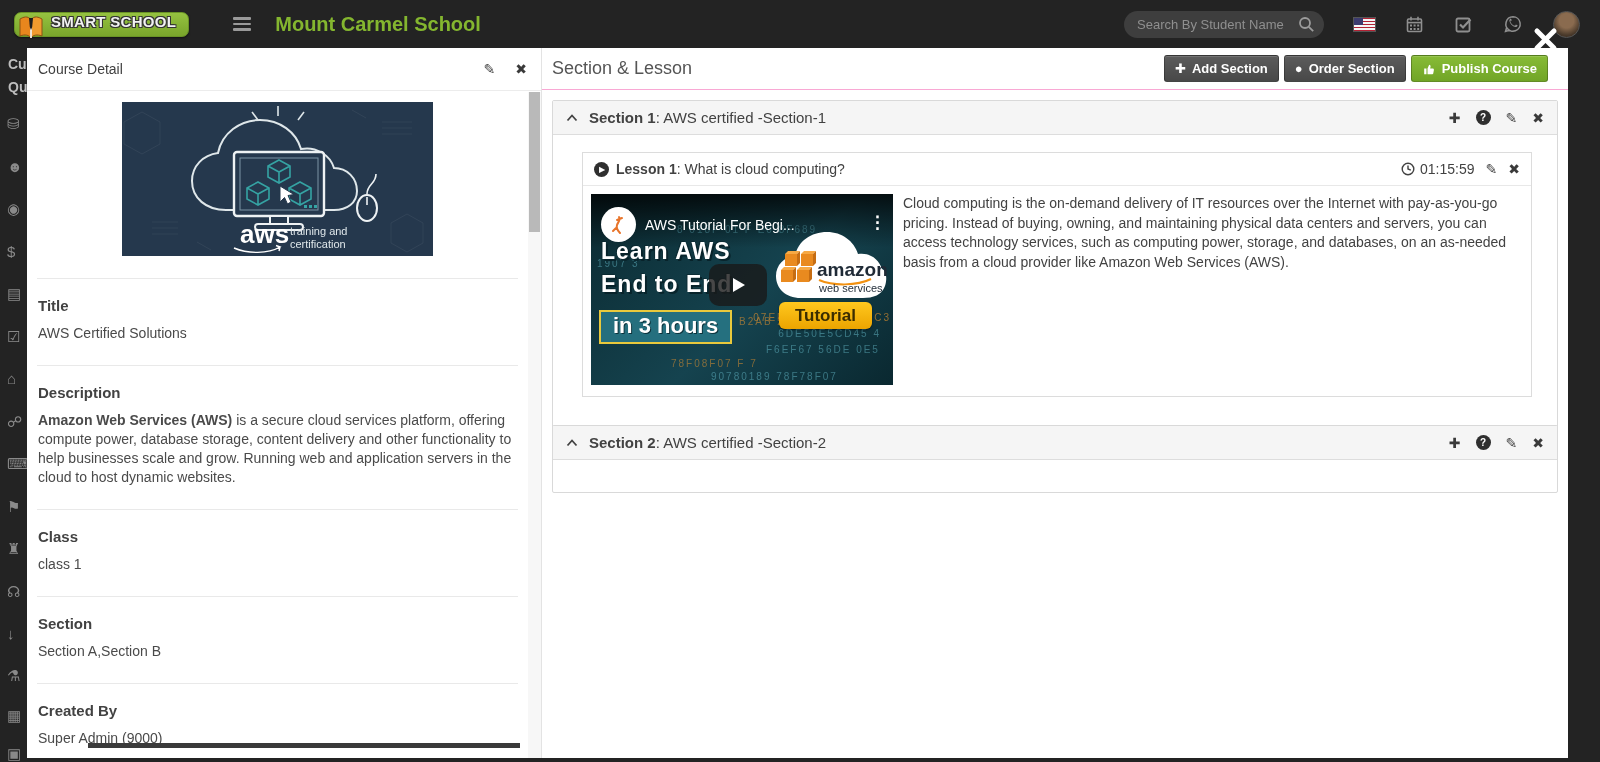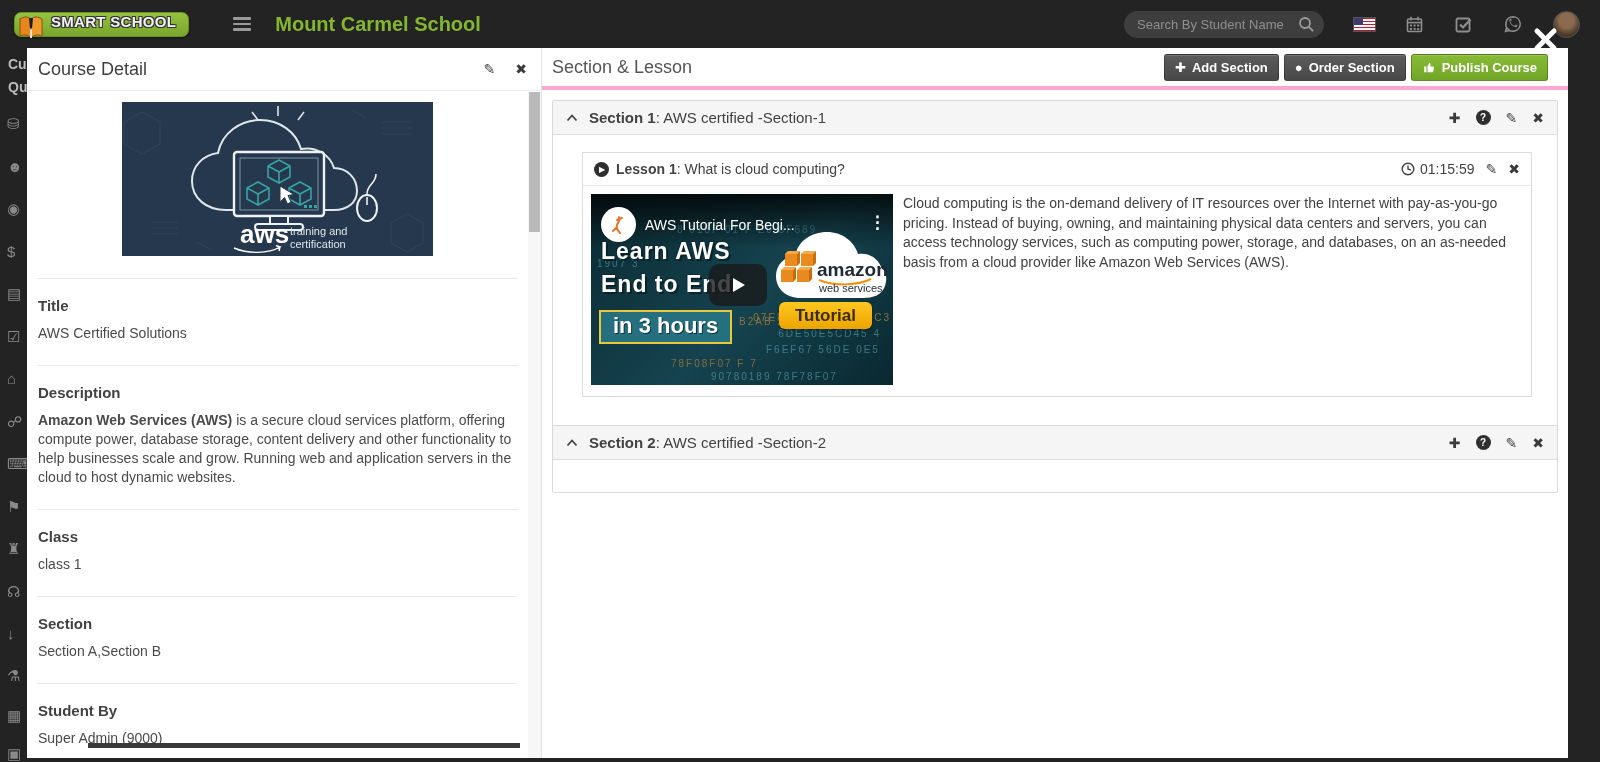--- a/index.html
+++ b/index.html
@@ -35,36 +35,36 @@
   .modal-close { position:absolute; left:1533px; top:27px; z-index:9; cursor:pointer; }
 
   
   .sidebar { position:absolute; left:0; top:48px; width:27px; height:714px; background:#232323; overflow:hidden; z-index:1; }
   .sb-label { position:absolute; left:8px; font-size:14px; font-weight:bold; color:#bdbdbd; white-space:nowrap; }
   .sb-ico { position:absolute; left:7px; font-size:15px; color:#8a8a8a; line-height:1; cursor:pointer; }
 
   
   .panel-left { position:absolute; left:27px; top:48px; width:514px; height:710px; background:#fff; z-index:2; }
   .pl-header { height:43px; border-bottom:1px solid #ececec; display:flex; align-items:center; padding:0 14px 0 11px; }
-  .pl-title { font-size:18px; color:#3f3f3f; }
+  .pl-title { font-size:14px; color:#3f3f3f; }
   .hdr-icons { margin-left:auto; display:flex; align-items:center; gap:20px; }
   .ico-btn { color:#3a3a3a; font-size:14px; line-height:1; cursor:pointer; }
   .pl-scroll-track { position:absolute; right:0; top:44px; bottom:0; width:13px; background:#f7f7f7; }
   .pl-scroll-thumb { position:absolute; right:1px; top:44px; width:11px; height:140px; background:#b9b9b9; cursor:pointer; }
   .pl-hscroll { position:absolute; left:61px; top:695px; width:432px; height:5px; background:#3a3a3a; cursor:pointer; }
   .pl-content { position:absolute; left:0; top:44px; width:501px; bottom:0; overflow:hidden; padding:0 10px; }
   .course-img { display:block; width:311px; height:154px; margin:10px auto 22px; }
   .divider { border:none; border-top:1px solid #e9e9e9; }
   .field { padding:18px 1px 22px; }
   .field-label { font-size:15px; font-weight:bold; color:#424242; }
   .field-value { margin-top:10px; font-size:14px; color:#4a4a4a; line-height:19px; }
 
   
   .panel-right { position:absolute; left:541px; top:48px; width:1027px; height:710px; background:#fff; border-left:1px solid #e3e3e3; z-index:2; }
-  .pr-header { height:42px; display:flex; align-items:center; padding:0 20px 0 10px; border-bottom:4px solid #f9a8d4; }
+  .pr-header { height:42px; display:flex; align-items:center; padding:0 20px 0 10px; border-bottom:1px solid #f9a8d4; }
   .pr-title { font-size:18px; color:#555; }
   .pr-buttons { margin-left:auto; display:flex; gap:5px; }
   .btn { height:27px; display:flex; align-items:center; gap:6px; padding:0 10px; border-radius:3px; color:#fff; font-size:13px; font-weight:bold; cursor:pointer; border:1px solid rgba(0,0,0,.25); box-shadow:inset 0 1px 0 rgba(255,255,255,.15); }
   .btn-dark { background:linear-gradient(#5c5c5c,#484848); }
   .btn-green { background:linear-gradient(#87bb36,#71a527); }
   .btn .bi { font-weight:normal; font-size:13px; line-height:1; }
 
   .accordion { position:absolute; left:10px; right:10px; border:1px solid #d9d9d9; border-radius:2px; background:#fff; }
   .acc-1 { top:52px; height:352px; }
   .acc-2 { top:377px; height:68px; }
@@ -283,21 +283,21 @@
       <div class="field-label">Class</div>
       <div class="field-value">class 1</div>
     </div>
     <hr class="divider">
     <div class="field">
       <div class="field-label">Section</div>
       <div class="field-value">Section A,Section B</div>
     </div>
     <hr class="divider">
     <div class="field">
-      <div class="field-label">Student By</div>
+      <div class="field-label">Created By</div>
       <div class="field-value">Super Admin (9000)</div>
     </div>
   </div>
 
   <div class="pl-scroll-track"></div>
   <div class="pl-scroll-thumb"></div>
   <div class="pl-hscroll"></div>
 </div>
 
 <div class="panel-right">

